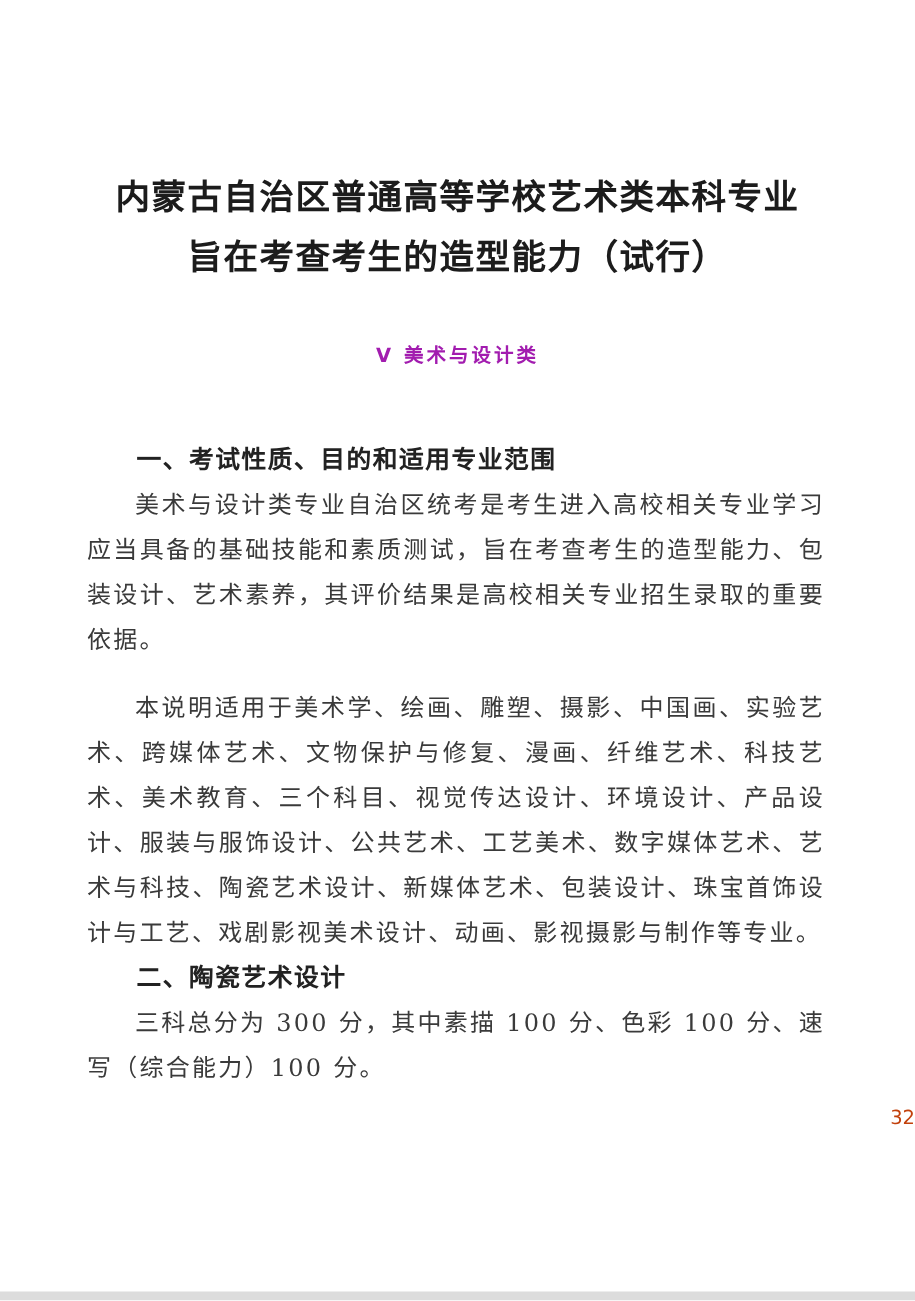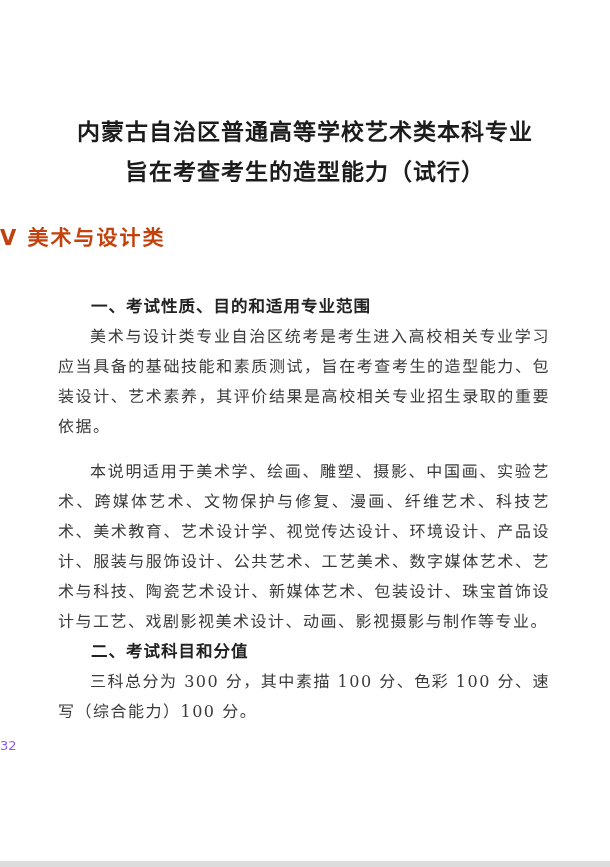--- a/index.html
+++ b/index.html
@@ -25,58 +25,59 @@
     text-align: center;
     font-family: "DejaVu Serif", serif;
     font-weight: bold;
     font-size: 23px;
     line-height: 40px;
     letter-spacing: 1px;
     color: #1c1c1c;
   }
   .category-heading {
     margin-top: 34px;
+    text-align: center;
     font-family: "DejaVu Sans", sans-serif;
     font-weight: bold;
-    font-size: 21px;
+    font-size: 13px;
     line-height: 24px;
     letter-spacing: 2px;
-    color: #c2410c;
+    color: #a21caf;
   }
   .content {
     margin: 42px 60px 0 58px;
     font-size: 16px;
     line-height: 30px;
     letter-spacing: 1.5px;
     color: #3a3a3a;
     text-align: justify;
   }
   .content h2 {
     margin: 0;
-    font-family: Liberation Serif, serif;
+    font-family: Liberation Sans, sans-serif;
     font-weight: bold;
     font-size: 16.5px;
     line-height: 30px;
     letter-spacing: 1px;
     color: #222222;
     text-indent: 2em;
   }
   .content p {
     margin: 0;
     text-indent: 2em;
   }
   .content p.gap-before {
     margin-top: 15px;
   }
   .page-number {
     margin-top: 11px;
-    text-align: left;
+    text-align: right;
     font-family: "DejaVu Sans", sans-serif;
     font-size: 13px;
-    color: #8b5cf6;
+    color: #c2410c;
   }
   .bottom-edge {
     position: absolute;
     left: 0;
     bottom: 0;
     width: 100%;
     height: 6px;
     background: #dcdcdc;
   }
 </style>
@@ -91,23 +92,23 @@
   </div>
 
   <div class="category-heading">V 美术与设计类</div>
 
   <div class="content">
 
     <h2>一、考试性质、目的和适用专业范围</h2>
 
     <p>美术与设计类专业自治区统考是考生进入高校相关专业学习应当具备的基础技能和素质测试，旨在考查考生的造型能力、包装设计、艺术素养，其评价结果是高校相关专业招生录取的重要依据。</p>
 
-    <p class="gap-before">本说明适用于美术学、绘画、雕塑、摄影、中国画、实验艺术、跨媒体艺术、文物保护与修复、漫画、纤维艺术、科技艺术、美术教育、艺术设计学、视觉传达设计、环境设计、产品设计、服装与服饰设计、公共艺术、工艺美术、数字媒体艺术、艺术与科技、陶瓷艺术设计、新媒体艺术、包装设计、珠宝首饰设计与工艺、戏剧影视美术设计、动画、影视摄影与制作等专业。</p>
+    <p class="gap-before">本说明适用于美术学、绘画、雕塑、摄影、中国画、实验艺术、跨媒体艺术、文物保护与修复、漫画、纤维艺术、科技艺术、美术教育、三个科目、视觉传达设计、环境设计、产品设计、服装与服饰设计、公共艺术、工艺美术、数字媒体艺术、艺术与科技、陶瓷艺术设计、新媒体艺术、包装设计、珠宝首饰设计与工艺、戏剧影视美术设计、动画、影视摄影与制作等专业。</p>
 
-    <h2>二、考试科目和分值</h2>
+    <h2>二、陶瓷艺术设计</h2>
 
 
     <p>三科总分为 300 分，其中素描 100 分、色彩 100 分、速写（综合能力）100 分。</p>
 
   </div>
 
   <div class="page-number">32</div>
 
   <div class="bottom-edge"></div>
 

